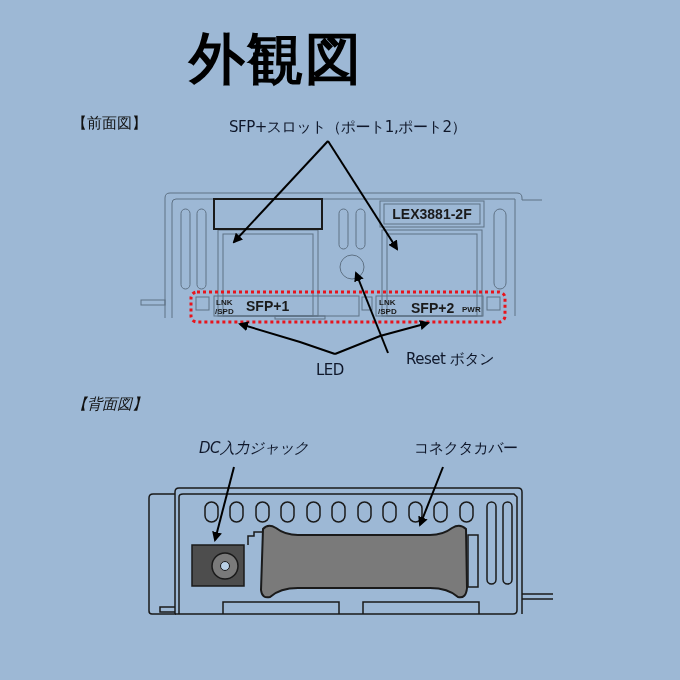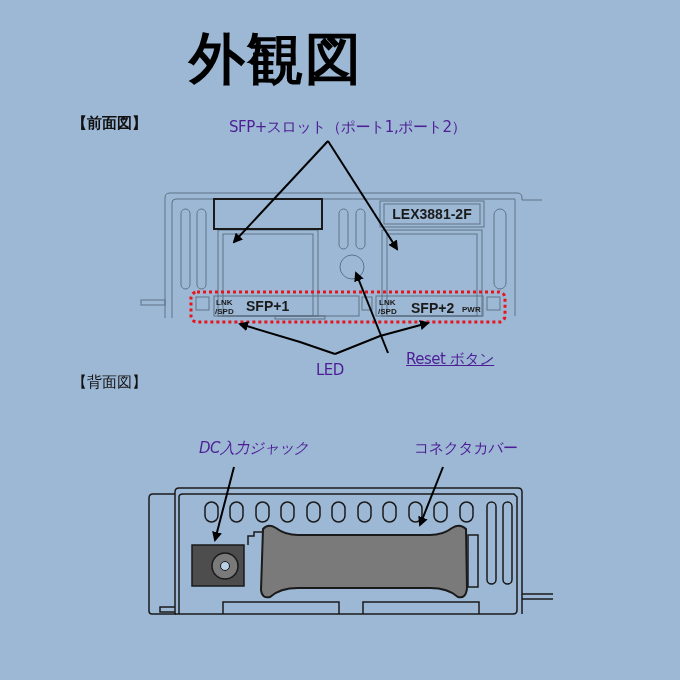--- a/index.html
+++ b/index.html
@@ -11,39 +11,39 @@
   }
   .title {
     position: absolute; left: 0; top: 22px; width: 552px;
     text-align: center; font-size: 56px; font-weight: bold; color: #000;
     letter-spacing: 2px;
   }
   .section-label {
     position: absolute; font-size: 15px; color: #111;
   }
   .callout {
-    position: absolute; font-size: 15px; color: #4c1d95;
+    position: absolute; font-size: 15px; color: #0f172a;
     font-family: "DejaVu Sans", sans-serif; font-weight: normal;
     letter-spacing: -0.5px;
     text-align: right;
   }
   svg.drawing { position: absolute; left: 0; top: 0; }
   .svgtext { font-family: "Liberation Sans", sans-serif; font-weight: bold; }
 </style>
 </head>
 <body>
 
 <div class="title">外観図</div>
 
-<div class="section-label" style="left:72px; top:114px;font-weight:bold;">【前面図】</div>
+<div class="section-label" style="left:72px; top:114px;">【前面図】</div>
 <div class="callout" style="left:229px; top:118px;">SFP+スロット（ポート1,ポート2）</div>
 <div class="callout" style="left:316px; top:361px;">LED</div>
-<div class="callout" style="left:406px; top:350px;text-decoration:underline;">Reset ボタン</div>
+<div class="callout" style="left:406px; top:350px;">Reset ボタン</div>
 
-<div class="section-label" style="left:72px; top:373px;">【背面図】</div>
+<div class="section-label" style="left:72px; top:395px;font-style:italic;">【背面図】</div>
 <div class="callout" style="left:199px; top:439px;font-style:italic;">DC入力ジャック</div>
 <div class="callout" style="left:414px; top:439px;font-family:Liberation Serif, serif;">コネクタカバー</div>
 
 <svg class="drawing" width="680" height="680" viewBox="0 0 680 680">
   <defs>
     <marker id="arr" markerWidth="10" markerHeight="10" refX="8" refY="5" orient="auto" markerUnits="userSpaceOnUse">
       <path d="M0,0 L10,5 L0,10 Z" fill="#000"></path>
     </marker>
   </defs>
 

